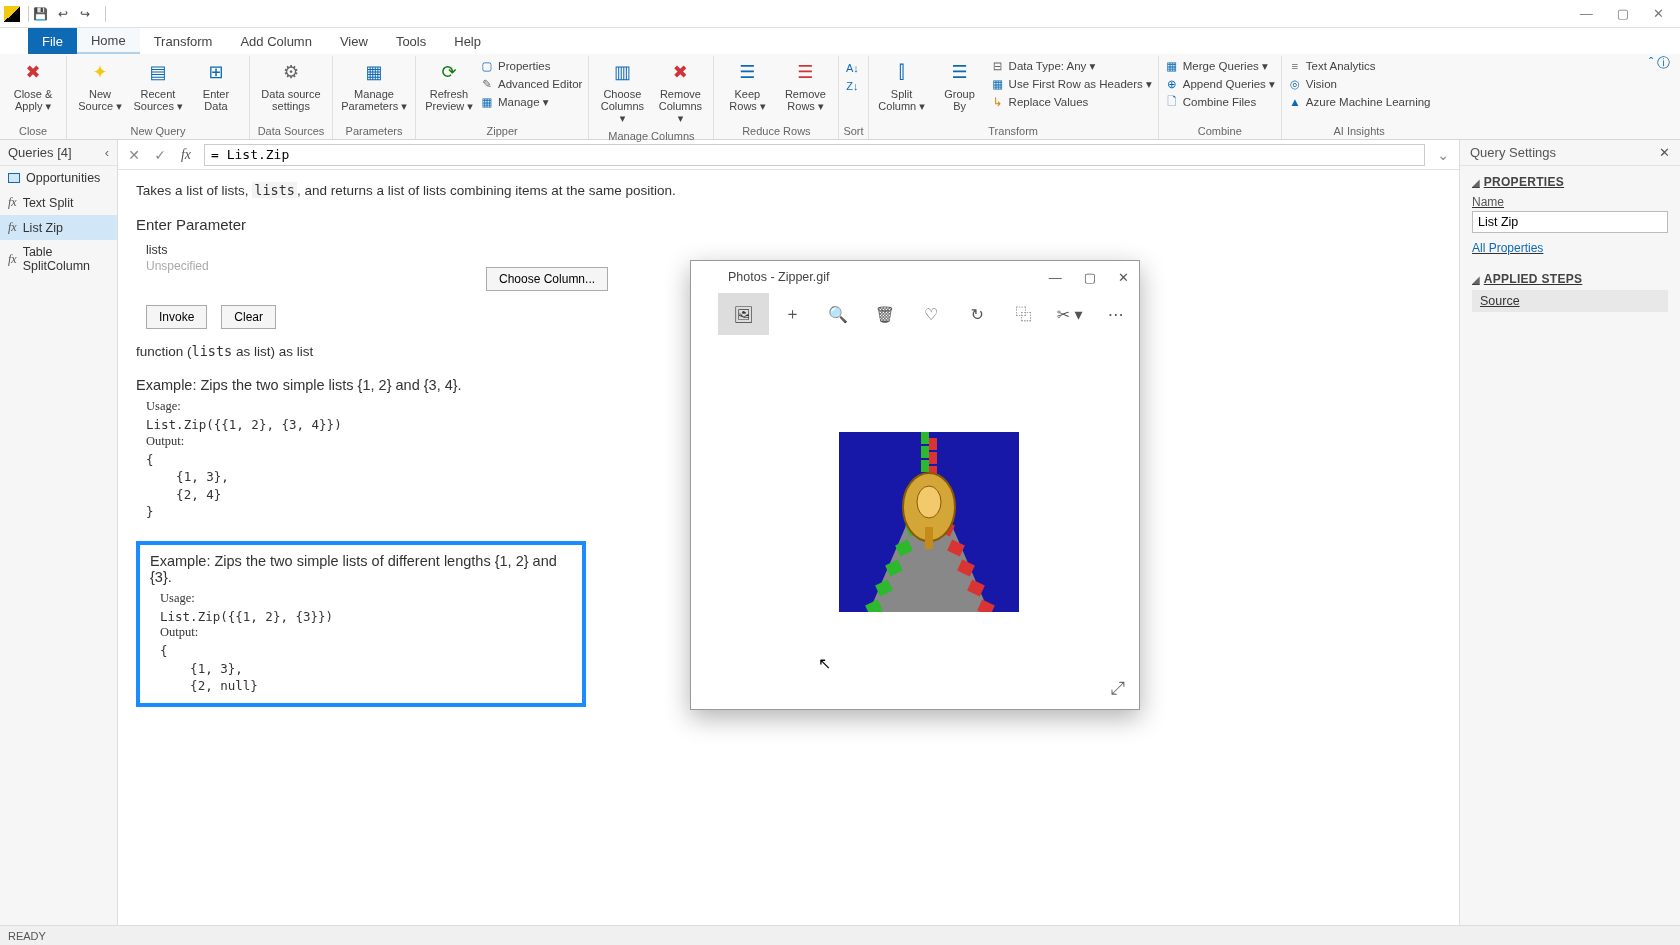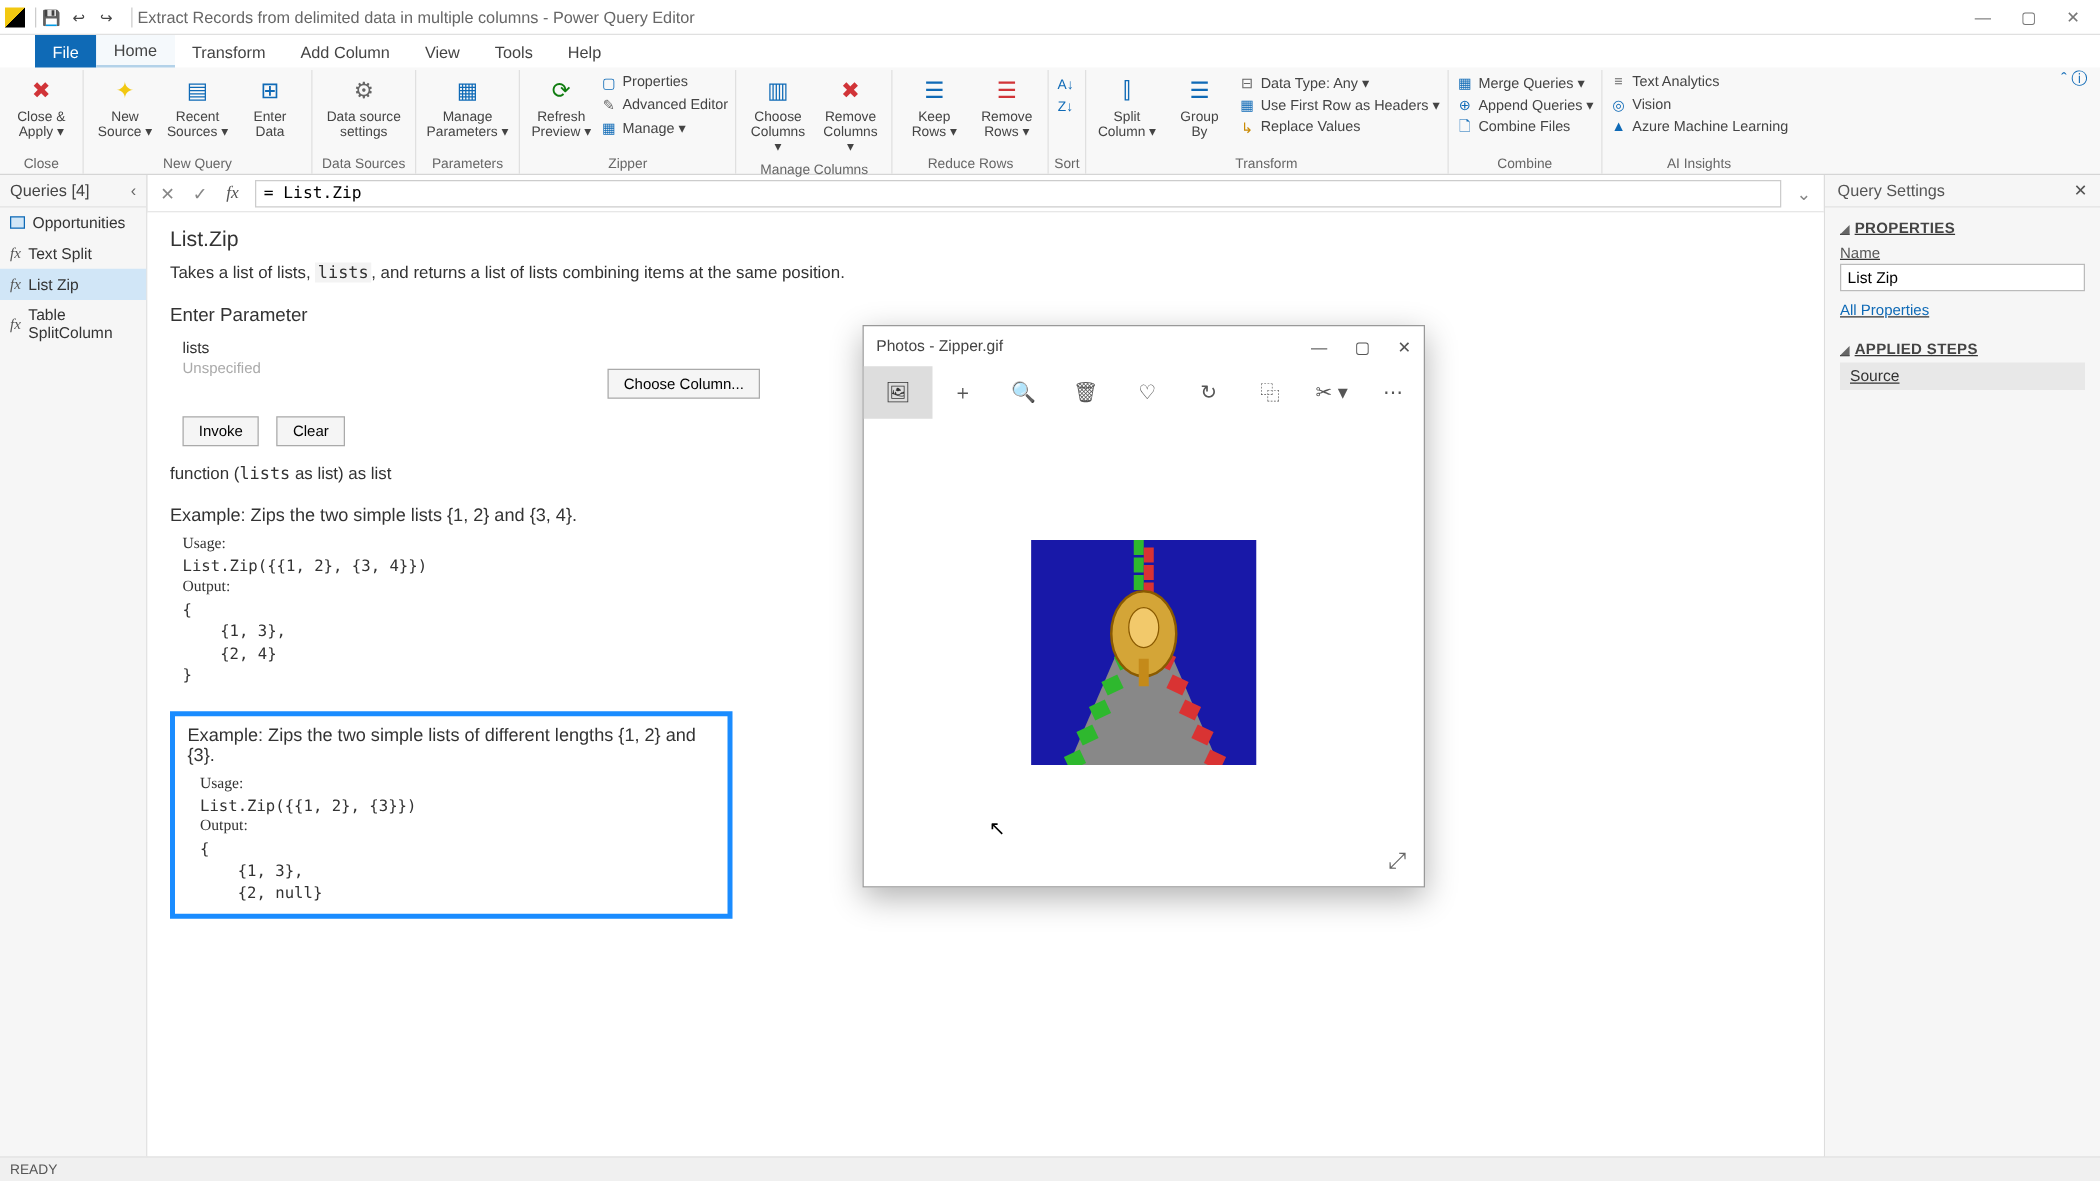--- a/index.html
+++ b/index.html
@@ -80,21 +80,21 @@
 .settings .stitle { font-size: 12px; font-weight: bold; color: #444; letter-spacing: .3px; }
 .settings .slabel { font-size: 12px; color: #555; margin-top: 6px; }
 .settings input { width: 100%; border: 1px solid #bbb; padding: 3px 5px; font-size: 12.5px; margin-top: 2px; }
 .settings .link { color:#0f6ab6; font-size:12px; margin-top:8px; cursor:pointer; }
 .settings .step { background:#e8e8e8; padding:4px 8px; font-size:12.5px; margin-top:4px; }
 .collapse-tri { font-size: 10px; color: #666; margin-right: 4px; }
 
 .statusbar { height: 20px; background: #f0f0f0; border-top: 1px solid #ddd; display: flex; align-items: center; padding: 0 8px; font-size: 11px; color: #555; }
 
 
-.photos-window { position: absolute; top: 260px; left: 690px; width: 450px; height: 450px; background: #fff; border: 1px solid #999; box-shadow: 0 8px 24px rgba(0,0,0,.3); display: flex; flex-direction: column; }
+.photos-window { position: absolute; top: 260px; left: 690px; width: 450px; height: 450px; background: #fff; border: 1px solid #999; box-shadow: 0 8px 24px rgba(0,0,0,.3); display: flex; flex-direction: column; padding-left: 27px; }
 .photos-window .ptitle { height: 32px; display: flex; align-items: center; padding: 0 10px; font-size: 12.5px; color: #444; }
 .photos-window .ptitle .wbtns { margin-left: auto; display: flex; gap: 22px; color: #555; font-size: 13px; }
 .photos-window .ptoolbar { height: 42px; display: flex; align-items: center; }
 .photos-window .ptoolbar .ticon { width: 54px; height: 42px; display:flex; align-items:center; justify-content:center; color:#555; font-size:16px; cursor:pointer; }
 .photos-window .ptoolbar .ticon.first { background:#ddd; color:#333; width:60px; }
 .photos-window .canvas { flex:1; position:relative; display:flex; align-items:center; justify-content:center; }
 .photos-window .zip-img { position: relative; width: 180px; height: 180px; background: #1a1a9e; overflow: hidden; }
 .photos-window .fullscreen { position:absolute; bottom:10px; right:14px; color:#666; font-size:18px; cursor:pointer; }
 .photos-window .cursor { position:absolute; left:100px; bottom:36px; font-size:16px; color:#000; }
 
@@ -108,21 +108,20 @@
 
 <div class="titlebar">
   <div class="app-icon"></div>
   <div class="sep"></div>
   <div class="qat">
     <div class="qat-icon">💾</div>
     <div class="qat-icon">↩</div>
     <div class="qat-icon">↪</div>
   </div>
   <div class="sep"></div>
-  <div class="title">Extract Records from delimited data in multiple columns - Power Query Editor</div>
   <div class="winbtns">
     <span>—</span>
     <span>▢</span>
     <span>✕</span>
   </div>
 </div>
 
 <div class="ribbon-tabs">
   <div class="ribbon-tab file">File</div>
   <div class="ribbon-tab active">Home</div>
@@ -354,21 +353,20 @@
 
   <div class="center">
     <div class="formulabar">
       <span class="fbicon">✕</span>
       <span class="fbicon ic-green">✓</span>
       <span class="fbicon fx">fx</span>
       <input value="= List.Zip" style="">
       <span class="fbicon">⌄</span>
     </div>
     <div class="doc">
-      <h2>List.Zip</h2>
       <div class="desc">
         <span>Takes a list of lists, </span><code>lists</code><span>, and returns a list of lists combining items at the same position.</span>
       </div>
       <div class="param-h">Enter Parameter</div>
       <div class="param-row param-name">lists</div>
       <div class="param-row param-hint">Unspecified</div>
       <div class="choose-area" style="margin-left:350px">
           <button class="btn">Choose Column...</button>
         </div>
       <div class="btnrow">

